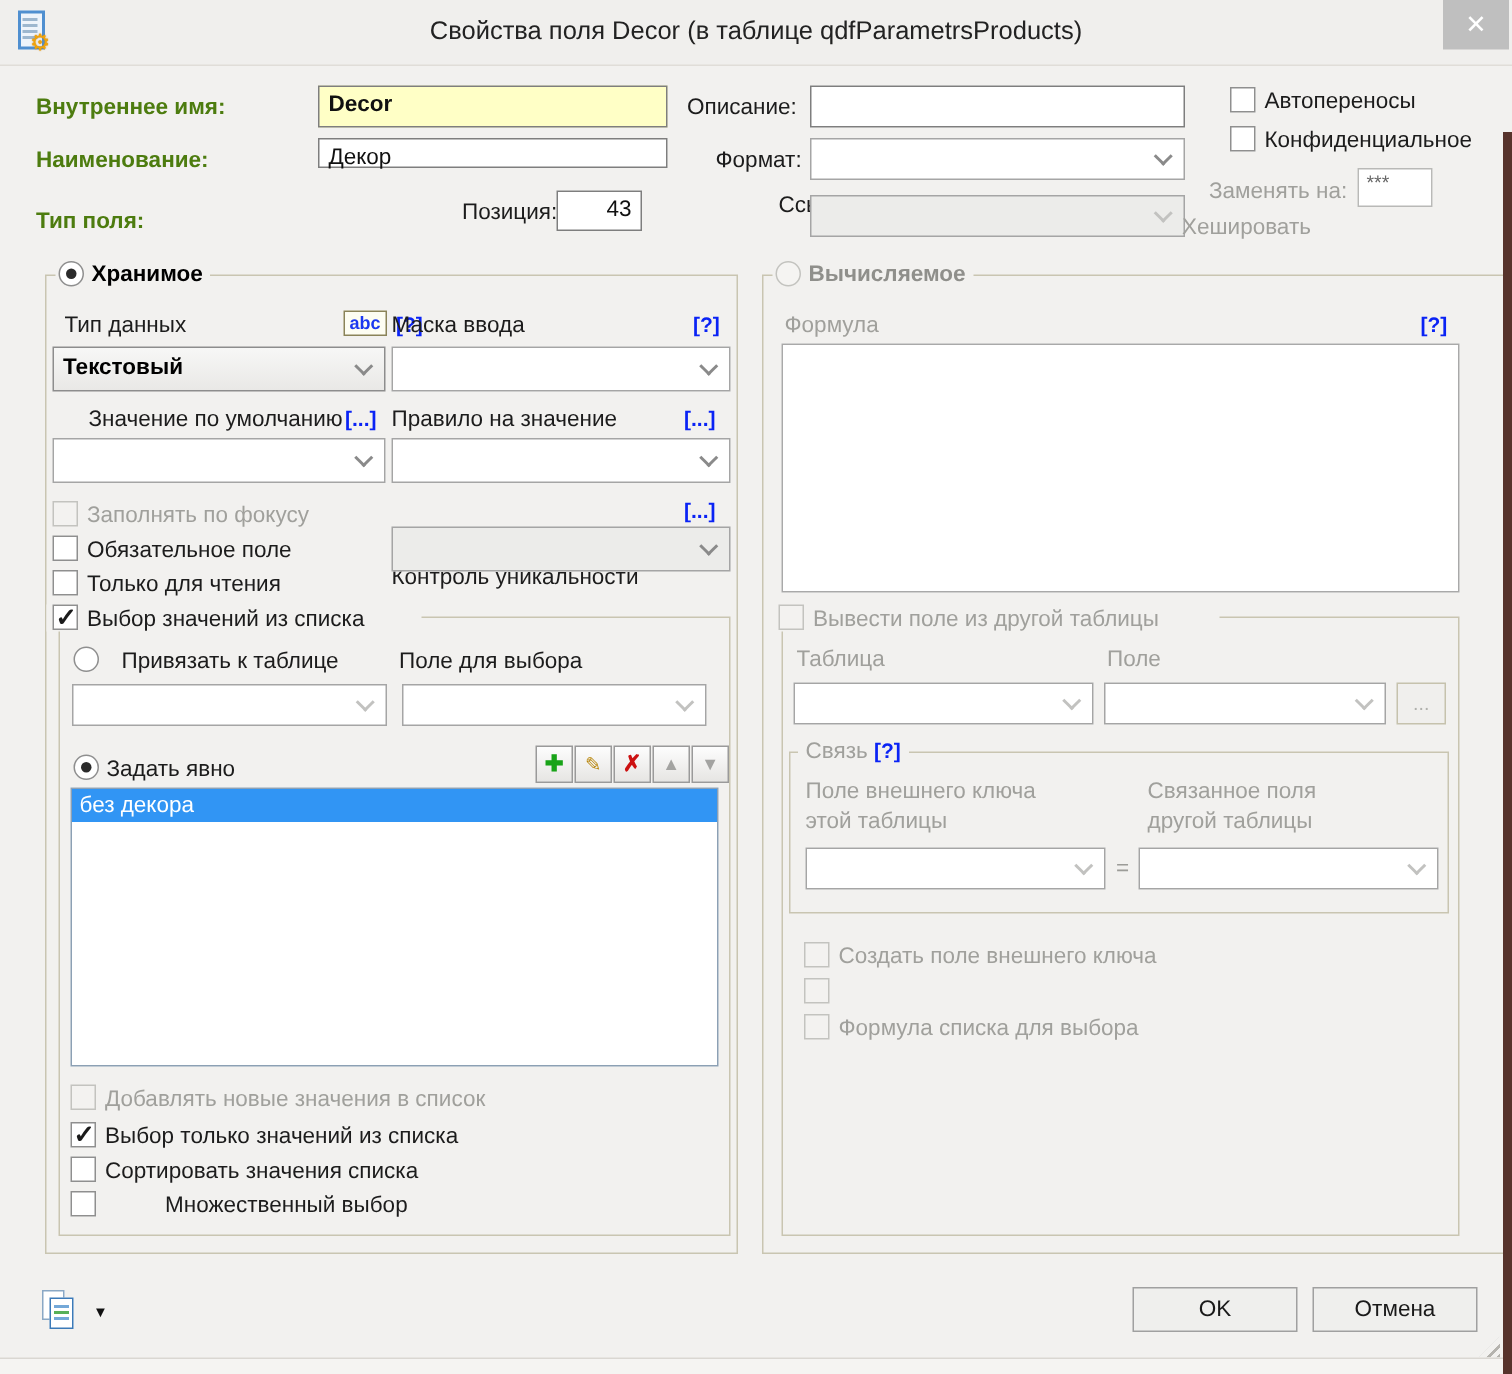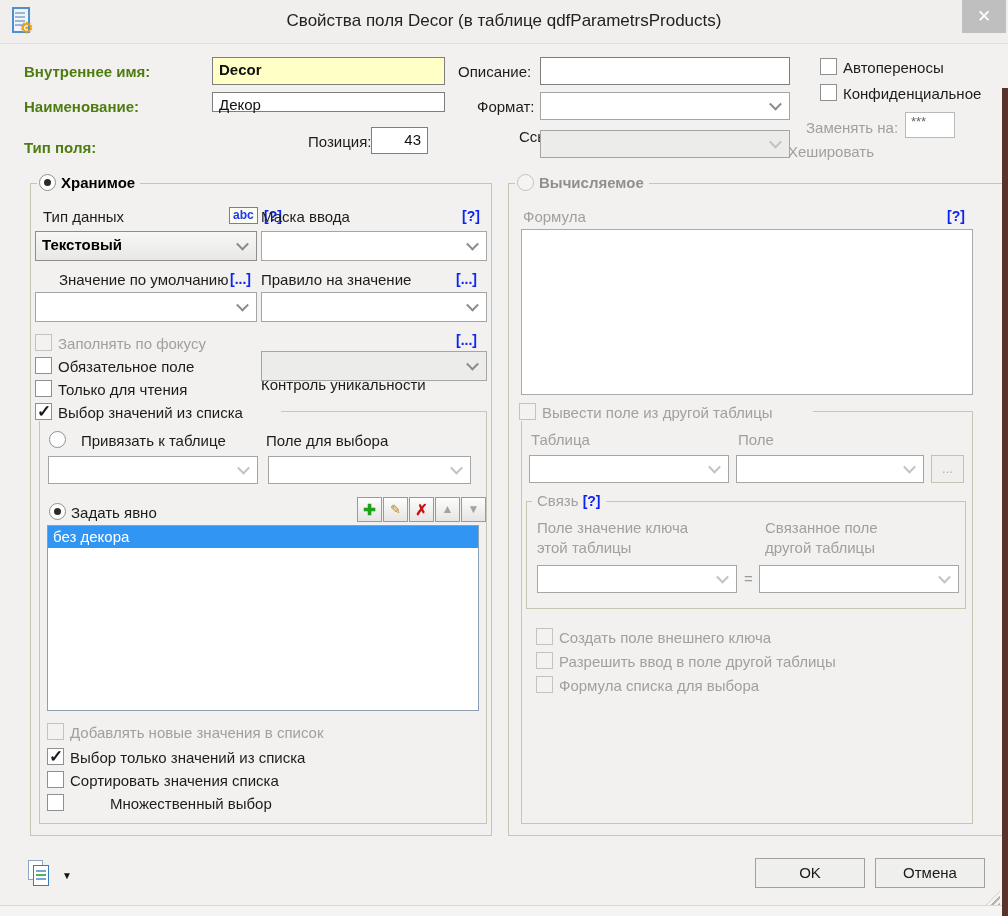--- a/index.html
+++ b/index.html
@@ -217,37 +217,36 @@
   <div class="combo dim" style="left:227px; top:271px; width:188px; height:28px;">
       <span class="combo-text"></span>
     </div>
   <div class="more-btn" style="left:422px; top:271px;">...</div>
 
   <div class="groupbox" style="left:17px; top:317px; width:440px; height:108px;">
     <div class="legend" style="left:5px; font-weight:normal; color:#a0a09c;">
       <span>Связь</span>
       <span style="color:#0a23f5; font-weight:bold; font-size:14px;">[?]</span>
     </div>
-    <div class="lbl gray" style="left:10px; top:17px;">Поле значение ключа</div>
+    <div class="lbl gray" style="left:10px; top:17px;">Поле внешнего ключа</div>
     <div class="lbl gray" style="left:10px; top:37px;">этой таблицы</div>
-    <div class="lbl gray" style="left:238px; top:17px;">Связанное поле</div>
+    <div class="lbl gray" style="left:238px; top:17px;">Связанное поля</div>
     <div class="lbl gray" style="left:238px; top:37px;">другой таблицы</div>
     <div class="combo dim" style="left:10px; top:63px; width:200px; height:28px;">
         <span class="combo-text"></span>
       </div>
     <div class="eq" style="left:217px; top:68px;">=</div>
     <div class="combo dim" style="left:232px; top:63px; width:200px; height:28px;">
         <span class="combo-text"></span>
       </div>
   </div>
 
   <div class="cb disabled" style="left:27px; top:444px;"></div>
   <div class="lbl gray" style="left:50px; top:445px;">Создать поле внешнего ключа</div>
   <div class="cb disabled" style="left:27px; top:468px;"></div>
-  <div class="lbl gray" style="left:50px; top:469px;">Разрешить ввод в поле другой таблицы</div>
   <div class="cb disabled" style="left:27px; top:492px;"></div>
   <div class="lbl gray" style="left:50px; top:493px;">Формула списка для выбора</div>
 </div>
 
 <div class="copy-btn">
   <div class="page-back"></div>
   <div class="page-front">
     <div class="pline" style="left:2px; top:4px; width:10px; background:#74a8d8;"></div>
     <div class="pline" style="left:2px; top:8px; width:10px; background:#58b058;"></div>
     <div class="pline" style="left:2px; top:12px; width:10px; background:#74a8d8;"></div>

